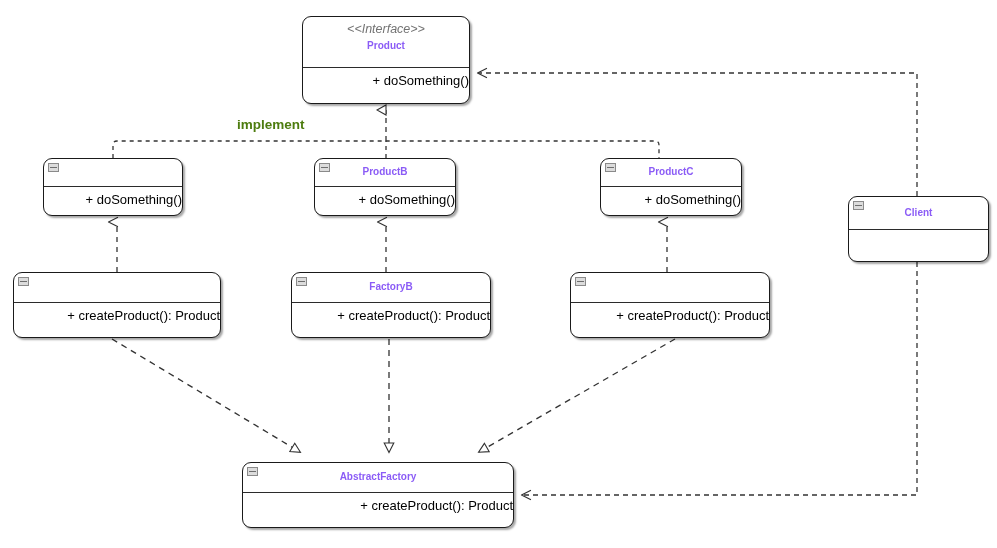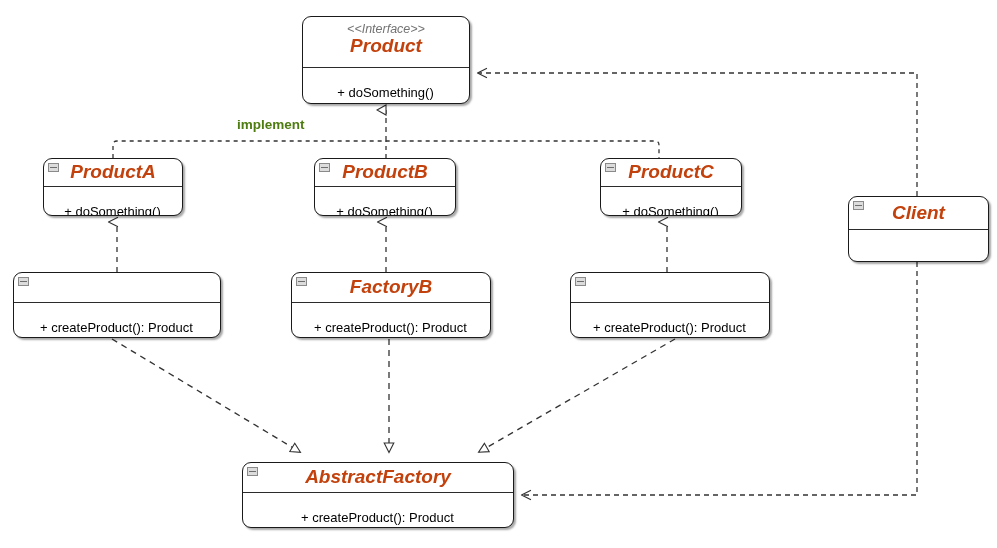--- a/index.html
+++ b/index.html
@@ -40,37 +40,35 @@
   }
   .node .stereo {
     font-style: italic;
     font-size: 12.5px;
     line-height: 15px;
     color: #737373;
     padding-top: 5px;
   }
   .node .title {
     font-weight: bold;
-    font-size: 19px;
+    font-size: 10px;
     line-height: 18px;
-    color: #c2410c;
-    font-style: italic;
+    color: #8b5cf6;
   }
   .node .divider {
     height: 0;
     border-top: 1.2px solid #2b2b2b;
   }
   .node .body {
     font-size: 13px;
     line-height: 16px;
     color: #000;
-    padding: 5px 8px 5px 7px;
-    text-align: center;
+    padding: 5px 0 5px 7px;
+    text-align: right;
     white-space: nowrap;
-    margin-top: 12px;
   }
   .node .body.empty { padding: 0; }
 
   
   .clsicon {
     position: absolute;
     left: 4px; top: 4px;
     width: 11px; height: 9px;
     background: #dcdcdc;
     border: 1px solid #8a8a8a;
@@ -163,21 +161,20 @@
       <div class="stereo">&lt;&lt;Interface&gt;&gt;</div>
       <div class="title">Product</div>
     </div>
     <div class="divider"></div>
     <div class="body">+ doSomething()</div>
   </div>
 
   <div class="node" id="node-producta">
     <div class="hdr">
       <span class="clsicon"></span>
-      <div class="title">ProductA</div>
     </div>
     <div class="divider"></div>
     <div class="body">+ doSomething()</div>
   </div>
 
   <div class="node" id="node-productb">
     <div class="hdr">
       <span class="clsicon"></span>
       <div class="title">ProductB</div>
     </div>

